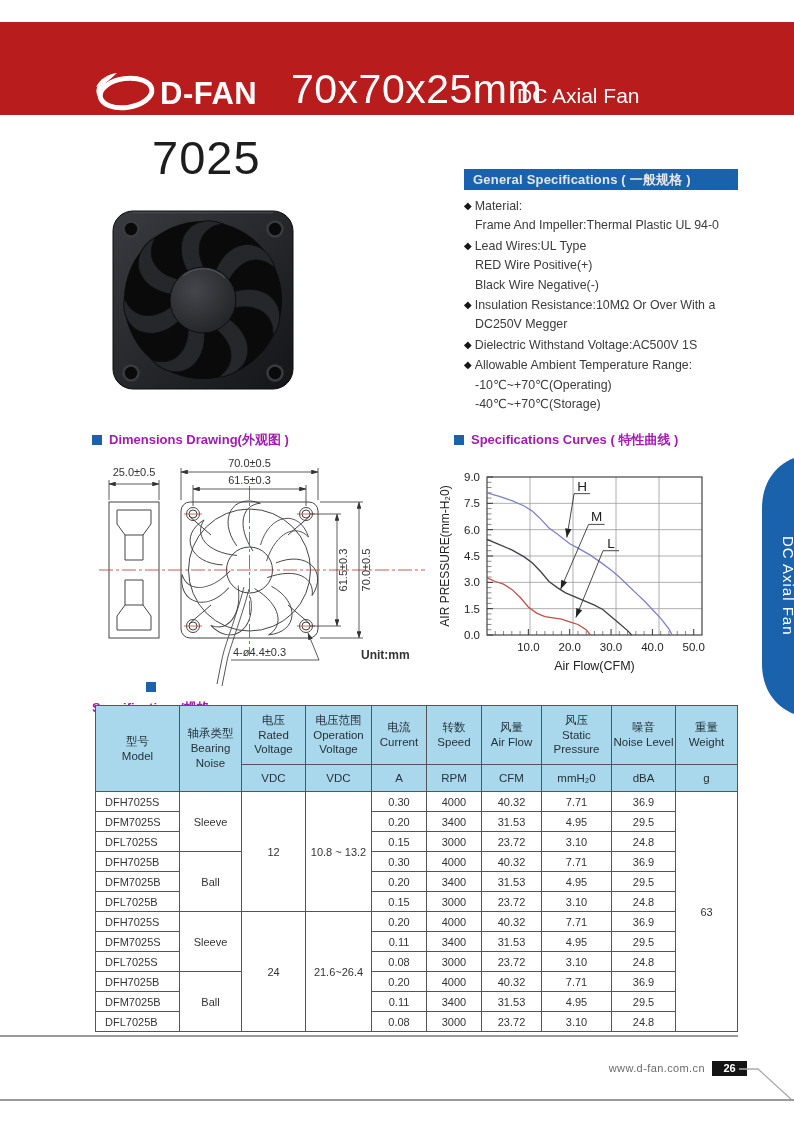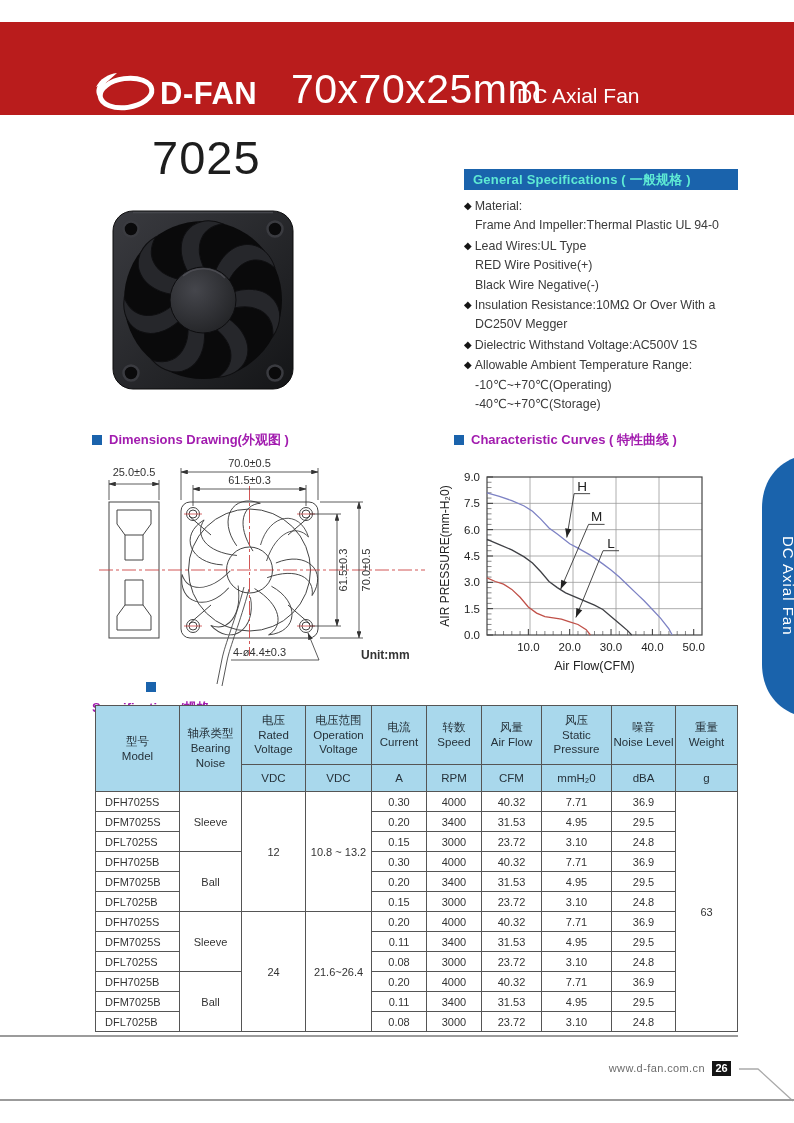--- a/index.html
+++ b/index.html
@@ -8,21 +8,21 @@
   
   .topbar{position:absolute;left:0;top:22px;width:794px;height:93px;background:#b91c1c;}
   .logo{position:absolute;left:90px;top:49px;}
   .brand{position:absolute;left:160px;top:54px;font-size:31px;font-weight:bold;color:#fff;letter-spacing:.5px;}
   .size-title{position:absolute;left:291px;top:44px;font-size:41px;color:#fff;font-weight:400;letter-spacing:.5px;}
   .subtitle{position:absolute;left:517px;top:62px;font-size:21px;color:#fff;font-weight:400;}
   
   .model-heading{position:absolute;left:152px;top:130px;font-size:47px;color:#1d1d1d;letter-spacing:1px;}
   .fan-photo{position:absolute;left:110px;top:204px;}
   
-  .gs-bar{position:absolute;left:464px;top:169px;width:274px;height:21px;background:#1a63ac;color:#5eead4;
+  .gs-bar{position:absolute;left:464px;top:169px;width:274px;height:21px;background:#1a63ac;color:#e5e5e5;
           font-size:13px;font-weight:600;line-height:21px;padding-left:9px;box-sizing:border-box;letter-spacing:.2px;}
   .gs-list{position:absolute;left:464px;top:196px;width:290px;font-size:12.4px;line-height:19.4px;color:#3b3b3b;}
   .spec-line .diamond{font-size:10px;margin-right:3px;color:#151515;vertical-align:1px;}
   .spec-line.cont{padding-left:11px;}
   
   .sec-title{position:absolute;display:flex;align-items:center;gap:7px;font-size:13px;font-weight:bold;color:#a21caf;}
   .sec-title .sq{width:10px;height:10px;background:#1a63ac;flex:0 0 auto;}
   .dims-title{left:92px;top:431px;}
   .curves-title{left:454px;top:431px;}
   .spec-title{left:92px;top:682px;flex-direction:column;}
@@ -35,21 +35,21 @@
   table.specs thead tr.hrow1 th{height:54px;}
   table.specs thead tr.hrow2 th{height:22px;}
   table.specs td{height:19px;padding:0 3px;font-size:11px;color:#333;text-align:center;}
   table.specs td.model{text-align:left;padding-left:9px;}
   
   .side-tab{position:absolute;left:750px;top:456px;}
   
   .fline1{position:absolute;left:0;top:1035px;width:738px;height:2px;background:#9b9b9b;}
   .fline2{position:absolute;left:0;top:1099px;width:794px;height:2px;background:#9b9b9b;}
   .site{position:absolute;left:400px;top:1062px;width:305px;text-align:right;font-size:11px;color:#6b6b6b;letter-spacing:.4px;}
-  .pagebox{position:absolute;left:712px;top:1061px;width:19px;height:15px;background:#141414;color:#fff;
+  .pagebox{position:absolute;left:712px;top:1061px;width:35px;height:15px;background:#141414;color:#fff;
            font-size:11px;font-weight:bold;text-align:center;line-height:15px;}
   .corner-svg{position:absolute;left:738px;top:1060px;}
 </style>
 </head>
 <body>
 
 <div class="page">
 
   <div class="topbar">
     <svg class="logo" width="66" height="44" viewBox="0 0 66 44">
@@ -191,21 +191,21 @@
       <text x="154.5" y="28" text-anchor="middle">61.5±0.3</text>
       <text x="252" y="114" text-anchor="middle" transform="rotate(-90 252 114)">61.5±0.3</text>
       <text x="275" y="114" text-anchor="middle" transform="rotate(-90 275 114)">70.0±0.5</text>
       <text x="138" y="200">4-ø4.4±0.3</text>
       <text x="266" y="203" font-weight="bold" font-size="12">Unit:mm</text>
     </g>
   </svg>
 
   <div class="sec-title curves-title">
     <span class="sq"></span>
-    <span>Characteristic Curves ( 特性曲线 )</span>
+    <span>Specifications Curves ( 特性曲线 )</span>
   </div>
   <svg class="chart-svg" id="chart-svg" width="318" height="238" viewBox="0 0 318 238">
       <g>
         <line x1="93" y1="25" x2="93" y2="183" stroke="#9a9a9a" stroke-width="0.8"></line>
         <line x1="136" y1="25" x2="136" y2="183" stroke="#9a9a9a" stroke-width="0.8"></line>
         <line x1="179" y1="25" x2="179" y2="183" stroke="#9a9a9a" stroke-width="0.8"></line>
         <line x1="222" y1="25" x2="222" y2="183" stroke="#9a9a9a" stroke-width="0.8"></line>
         <line x1="50" y1="156.66666666666666" x2="265" y2="156.66666666666666" stroke="#9a9a9a" stroke-width="0.8"></line>
         <line x1="50" y1="130.33333333333334" x2="265" y2="130.33333333333334" stroke="#9a9a9a" stroke-width="0.8"></line>
         <line x1="50" y1="104" x2="265" y2="104" stroke="#9a9a9a" stroke-width="0.8"></line>

